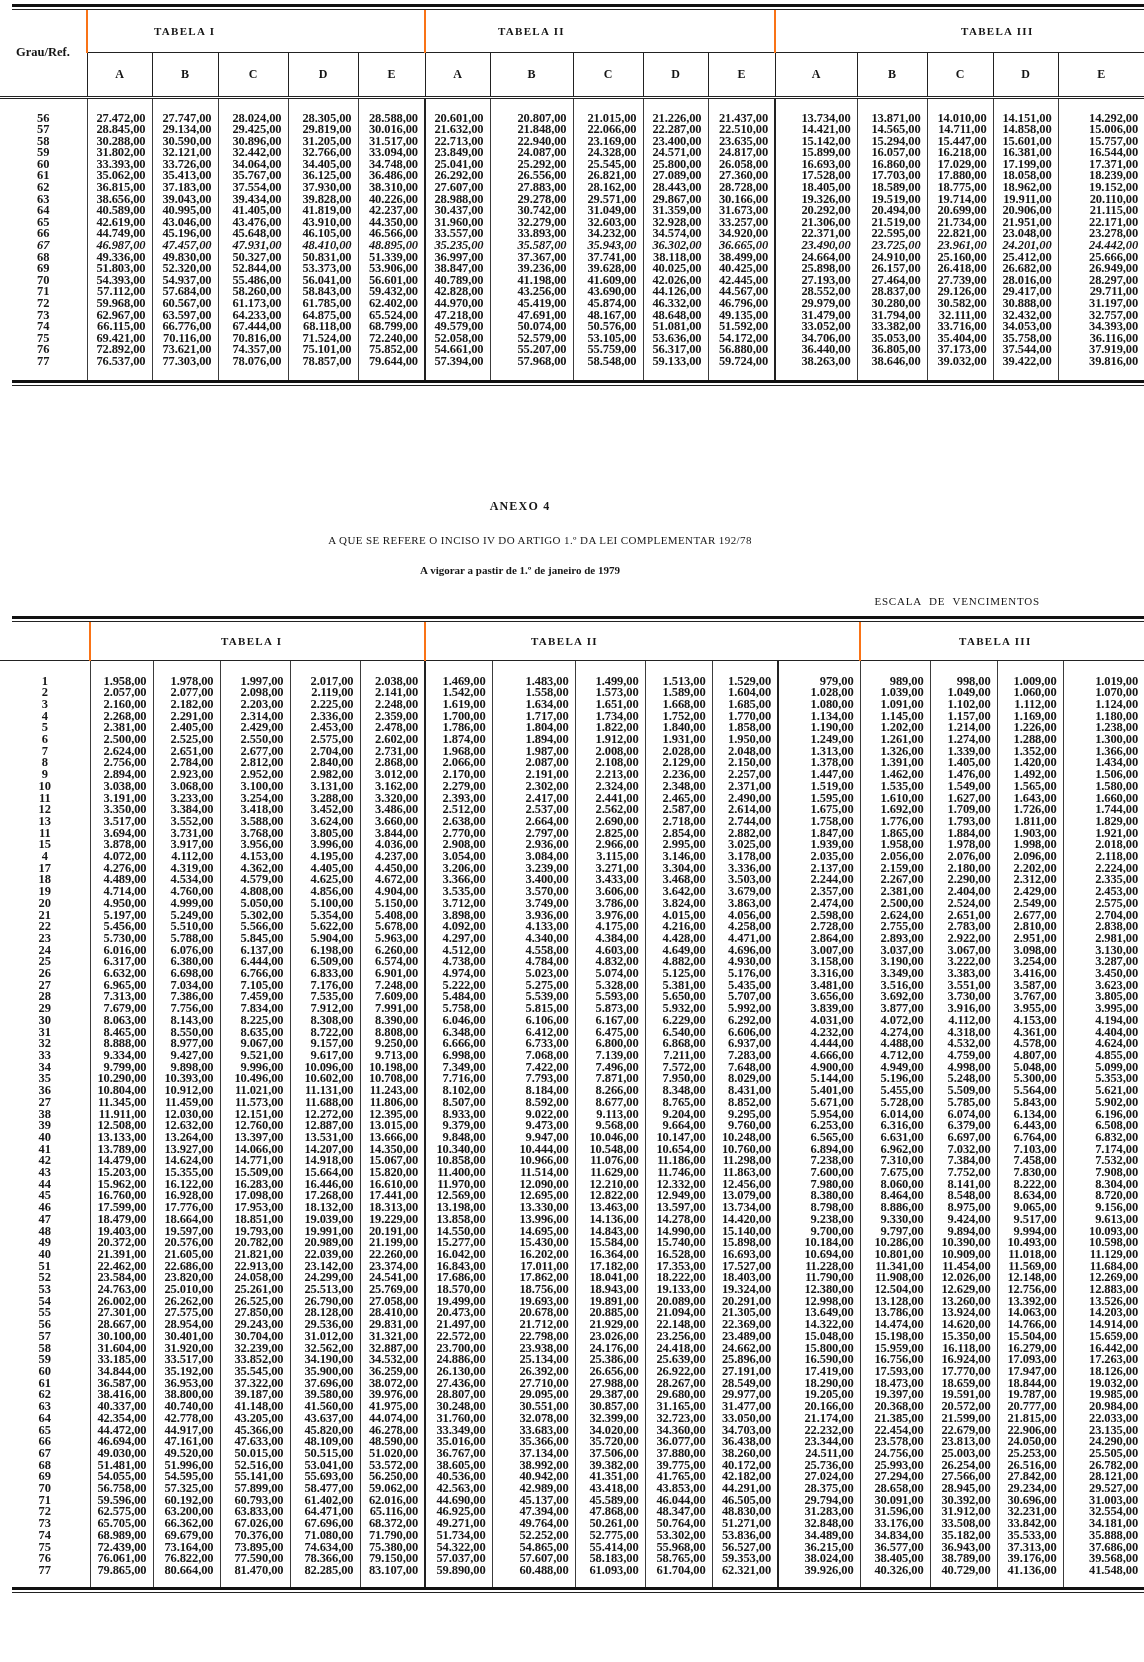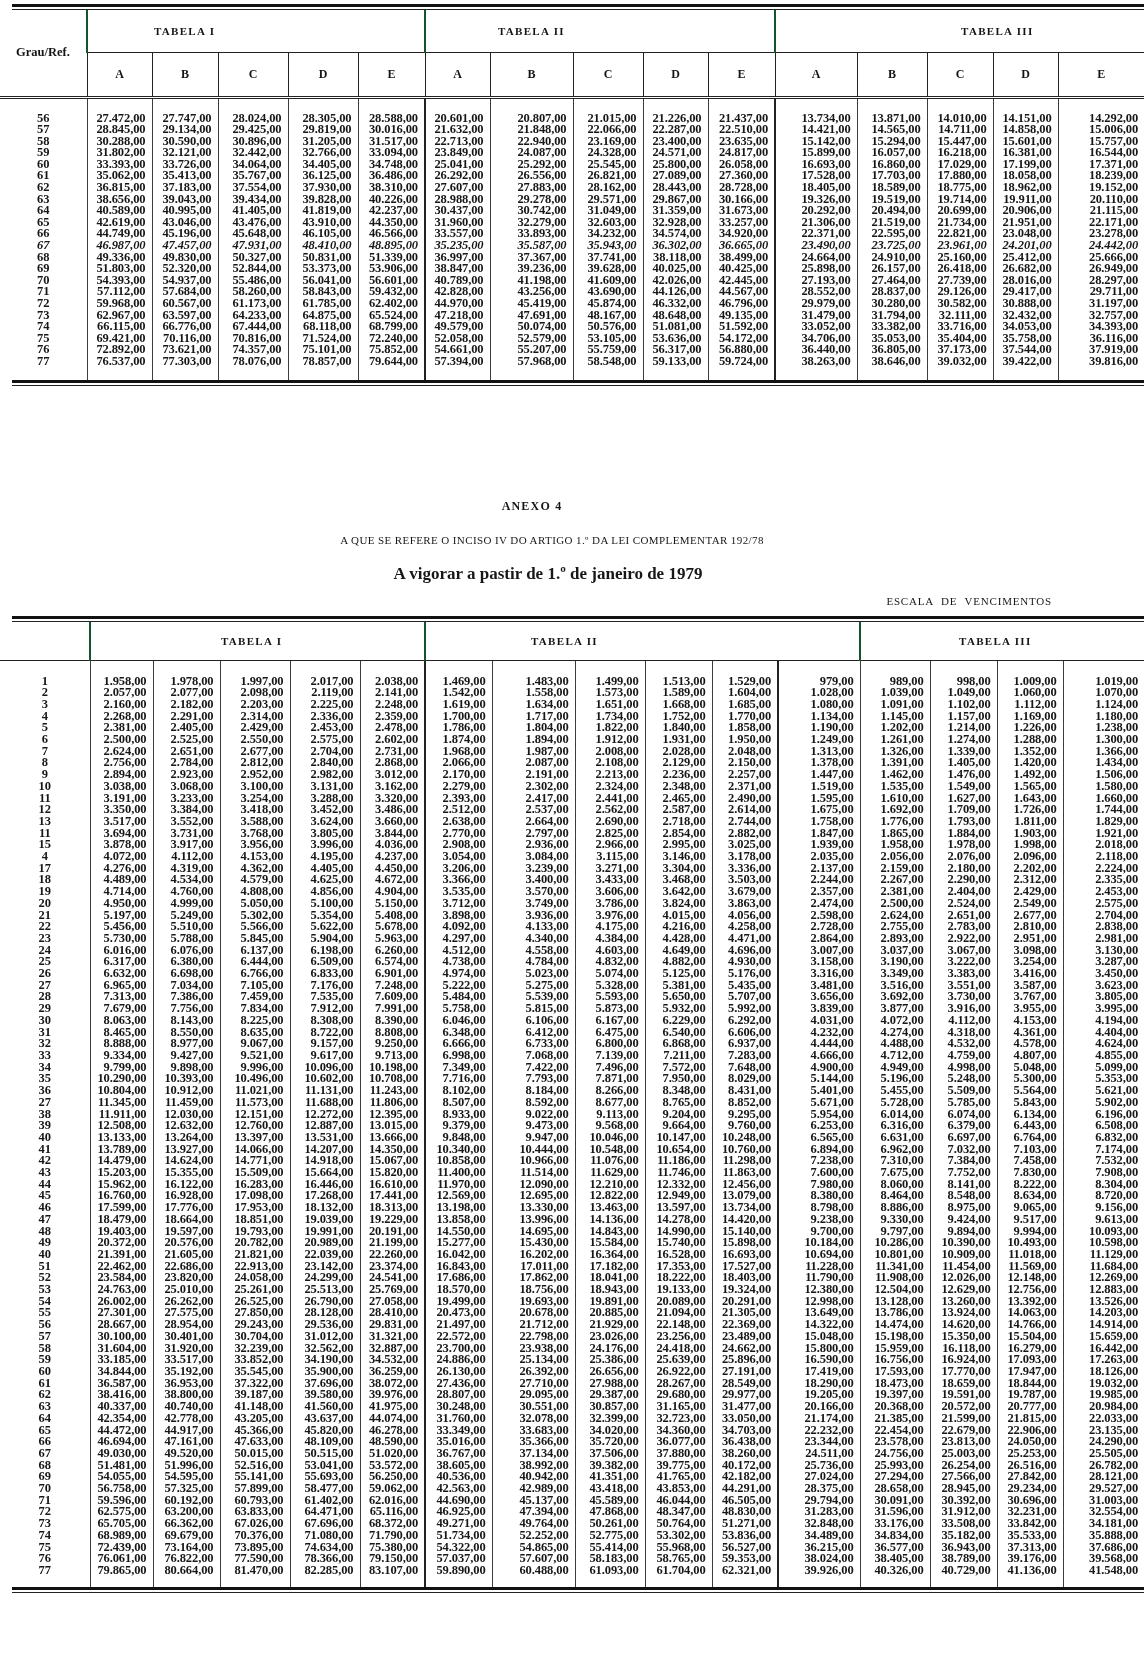--- a/index.html
+++ b/index.html
@@ -1,21 +1,21 @@
 <!DOCTYPE html>
 <html><head>
 <meta charset="utf-8">
 <style>
 html,body{margin:0;padding:0;background:#ffffff;}
 body{width:1144px;height:1662px;position:relative;overflow:hidden;font-family:"Liberation Serif","DejaVu Serif",serif;color:#171717;}
 .block{position:absolute;left:0;width:1144px;}
 .rule{margin-left:12px;height:2px;border-top:3px solid #111;border-bottom:1px solid #222;}
 table{border-collapse:collapse;table-layout:fixed;width:1144px;}
 th{font-weight:bold;padding:0;color:#151515;}
-.grp th{border-bottom:1.5px solid #222;border-left:2px solid #14532d;text-align:left;font-size:11px;letter-spacing:1.3px;vertical-align:middle;}
+.grp th{border-bottom:1.5px solid #222;border-left:2px solid #f97316;text-align:left;font-size:11px;letter-spacing:1.3px;vertical-align:middle;}
 .grp th.grau{border-left:none;}
 .cols th{border-left:1.5px solid #222;text-align:center;font-size:12px;border-bottom:3px double #222;vertical-align:middle;}
 .cols th.grau{border-left:none;}
 th.grau-top{font-size:12.5px;text-align:center;border-left:none;border-bottom:3px double #222;letter-spacing:0;}
 th.grau-low{font-size:12.5px;line-height:12px;text-align:center;}
 td{font-weight:bold;font-size:12.5px;padding:0 6px 0 0;text-align:right;white-space:nowrap;border-left:1px solid #3c3c3c;letter-spacing:-0.1px;vertical-align:middle;}
 td.grau{text-align:center;border-left:none;padding:0;}
 td.gstart{border-left:2px solid #222;}
 #upper-table td{line-height:11.6px;height:11.6px;}
 #lower-table td{line-height:11.7px;height:11.7px;}
@@ -27,24 +27,24 @@
 #upper-table .grp{height:42px;}
 #upper-table .cols{height:45px;}
 #lower-table .grp{height:38px;}
 #lower-table .cols{height:63px;}
 #upper-table .g1{padding-left:66px;}
 #upper-table .g2{padding-left:72px;}
 #upper-table .g3{padding-left:185px;}
 #lower-table .g1{padding-left:130px;}
 #lower-table .g2{padding-left:105px;}
 #lower-table .g3{padding-left:98px;}
-.heading{position:absolute;left:12px;width:1040px;text-align:center;white-space:nowrap;}
+.heading{position:absolute;left:0;width:1040px;text-align:center;white-space:nowrap;}
 #annex-title{top:499px;font-weight:bold;font-size:12px;letter-spacing:1.2px;}
 #annex-subtitle{top:534px;font-size:11px;letter-spacing:0.4px;padding-left:20px;}
-#annex-effective{top:564px;font-weight:bold;font-size:17px;margin-left:16px;}
+#annex-effective{top:564px;font-weight:bold;font-size:11px;}
 #annex-scale{top:595px;font-size:11px;letter-spacing:0.8px;word-spacing:4px;text-align:right;}
 </style>
 </head>
 <body>
 
 <div class="block" style="top:4px;">
   <div class="rule"></div>
   <table id="upper-table">
     <colgroup>
       <col style="width:87px">

